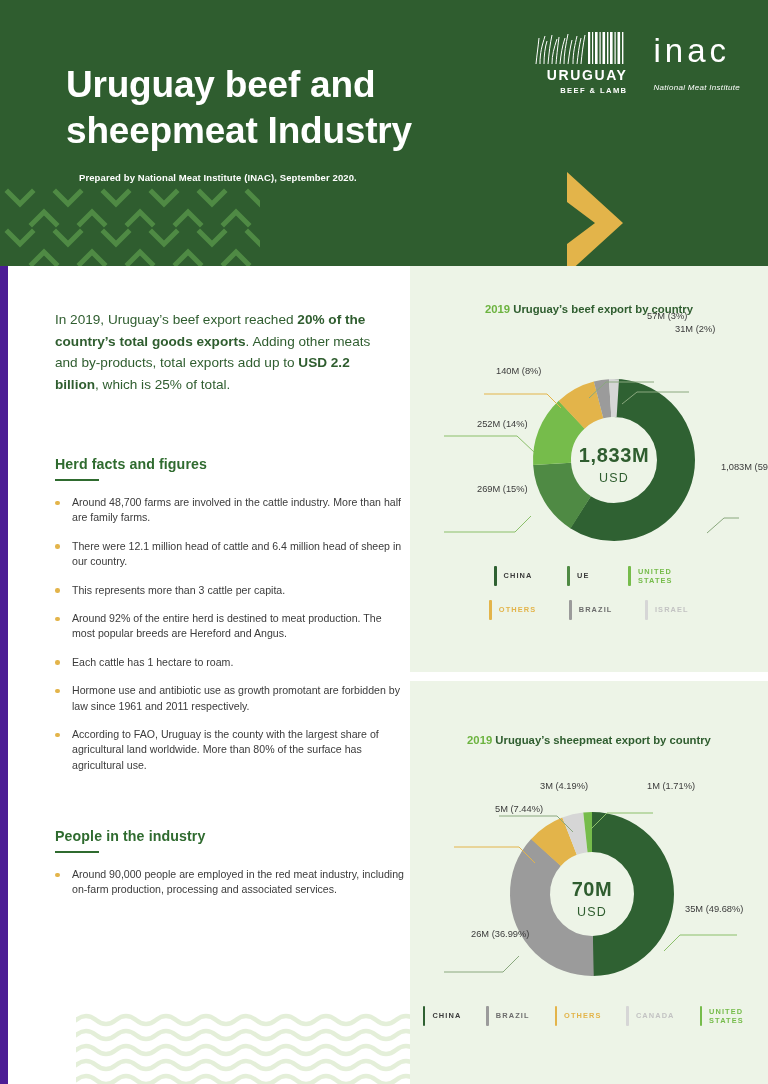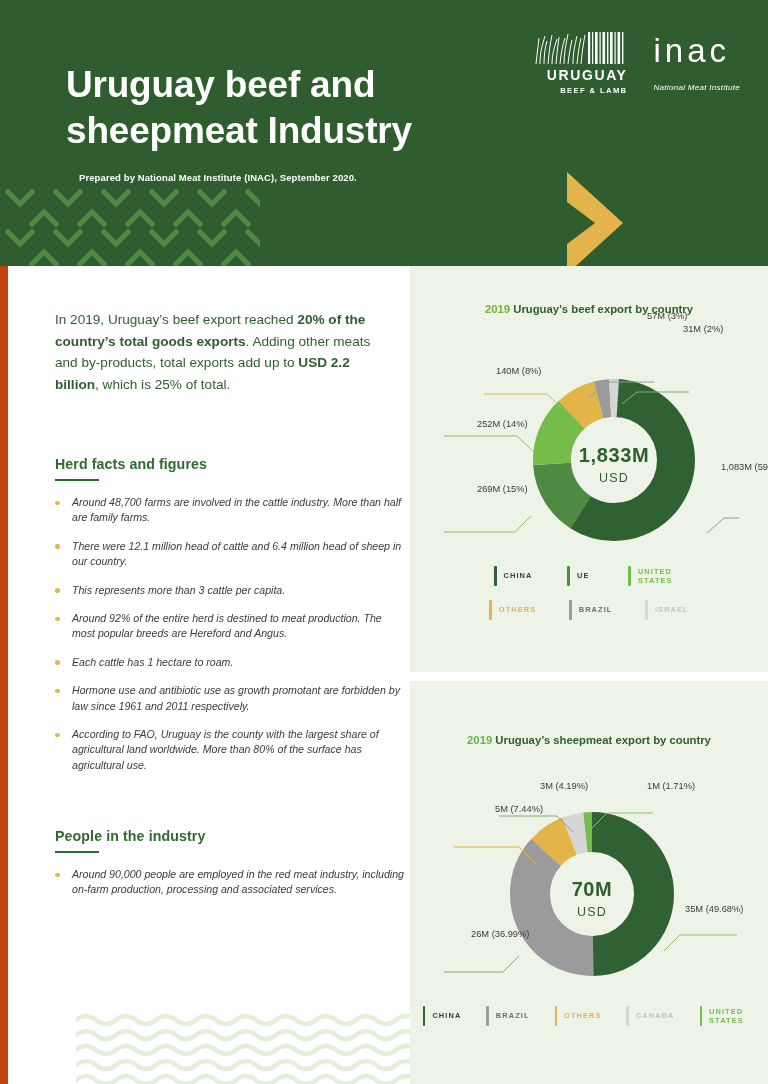--- a/index.html
+++ b/index.html
@@ -2,21 +2,21 @@
 <html><head>
 <meta charset="utf-8">
 <style>
   * { box-sizing: border-box; margin: 0; padding: 0; }
   html, body {
     width: 768px; height: 1084px;
     font-family: "Liberation Sans", sans-serif;
     background: #ffffff;
     overflow: hidden;
   }
-  .page { position: relative; width: 768px; height: 1084px; background: #c2410c; }
+  .page { position: relative; width: 768px; height: 1084px; background: #4c1d95; }
 
   
   .header {
     position: absolute; left: 0; top: 0; width: 768px; height: 266px;
     background: #2f5d2f; overflow: hidden;
   }
   .chev-pattern {
     position: absolute; left: 0; bottom: 0; width: 260px; height: 80px;
     opacity: 1;
   }
@@ -45,21 +45,21 @@
   
   .left-col { position: absolute; left: 0; top: 266px; width: 410px; height: 818px; background:#ffffff; overflow:hidden;margin-left:8px; }
   .intro {
     position: absolute; left: 47px; top: 43px; width: 340px;
     color: #2f5d2f; font-size: 13.6px; line-height: 21.5px;
   }
   .intro b { font-weight: bold; }
   .sec { position: absolute; left: 47px; width: 350px; }
   .sec-title { color:#2f6b2f; font-size:14.2px; font-weight:bold; letter-spacing:0.1px; }
   .sec-rule { width:44px; height:2px; background:#2f6b2f; margin-top:7px; }
-  ul.bullets { list-style:none; margin-top: 14px; font-style: italic; }
+  ul.bullets { list-style:none; margin-top: 14px; }
   ul.bullets li {
     position: relative; padding-left: 17px; margin-bottom: 13px;
     color:#3b3b3b; font-size:10.6px; line-height:15.4px;
   }
   ul.bullets li::before {
     content:""; position:absolute; left:0; top:5.5px;
     width:4.5px; height:4.5px; border-radius:50%; background:#e3b44a;
   }
   .waves { position:absolute; left:68px; bottom:0; width:342px; height:74px; }
 
@@ -239,21 +239,21 @@
             <polyline points="122,68 108,54 45,54"></polyline>
           </g>
           <g stroke="#8bbf6a" stroke-width="1" fill="none">
             <polyline points="95,112 78,96 5,96"></polyline>
             <polyline points="92,176 76,192 5,192"></polyline>
           </g>
         </svg>
       </div>
 
       <div class="clabel" style="left:192px; top:45px;">57M (3%)</div>
-      <div class="clabel" style="left:228px; top:58px;">31M (2%)</div>
+      <div class="clabel" style="left:220px; top:58px;">31M (2%)</div>
       <div class="clabel" style="left:266px; top:196px;">1,083M (59%)</div>
       <div class="clabel" style="left:41px;  top:100px;">140M (8%)</div>
       <div class="clabel" style="left:22px;  top:153px;">252M (14%)</div>
       <div class="clabel" style="left:22px;  top:218px;">269M (15%)</div>
 
       <div class="legend" style="top:300px;">
         <div class="legend-row">
           <div class="leg-item">
             <span class="leg-bar" style="background:#2f6132"></span>
             <span class="leg-txt" style="color:#3b3b3b">CHINA</span>

